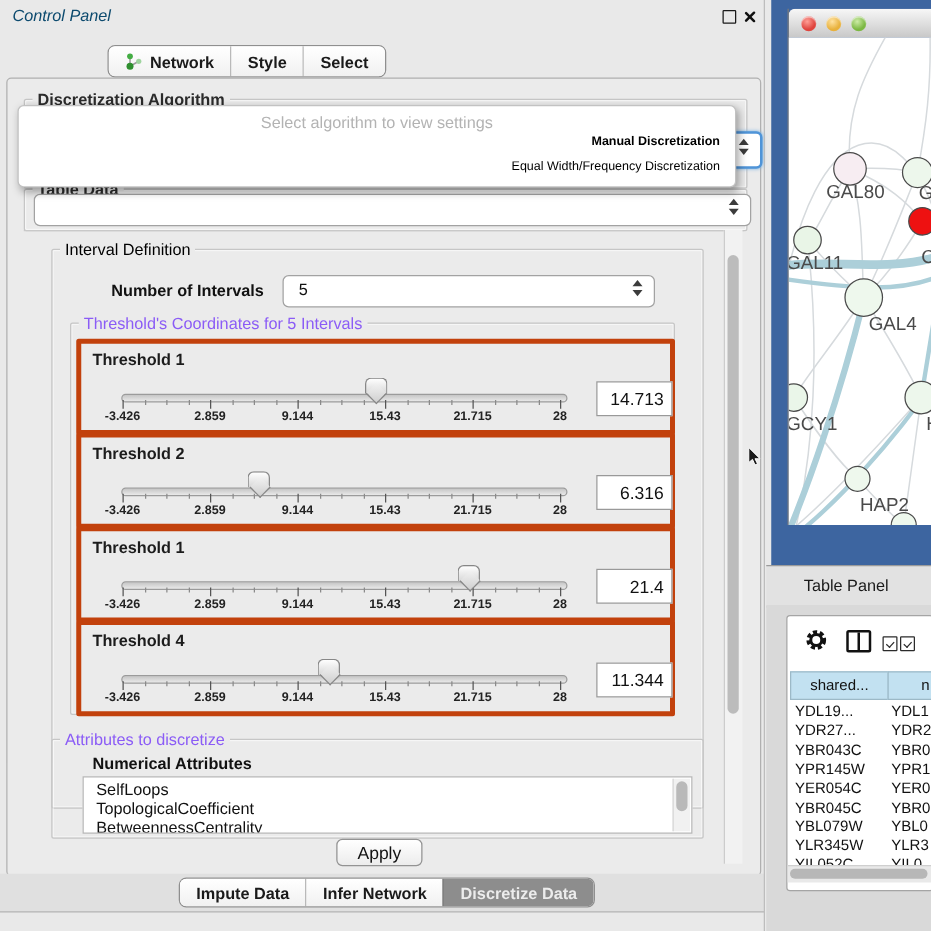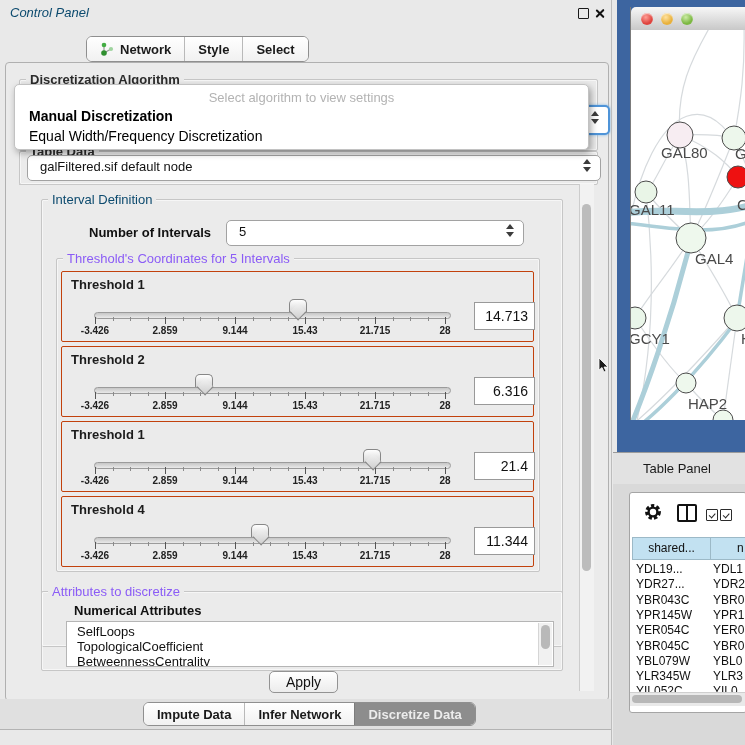--- a/index.html
+++ b/index.html
@@ -18,34 +18,34 @@
   #tab-group{left:86px;top:36px;height:24px;display:flex;border:1px solid #8f8f8f;border-radius:6px;overflow:hidden;background:#fff;}
   .tab{display:flex;align-items:center;gap:5px;padding:0 13px;font-size:13px;font-weight:600;color:#1a1a1a;
     background:linear-gradient(#ffffff,#f1f1f1);border-left:1px solid #b9b9b9;cursor:default;}
   .tab:first-child{border-left:none;}
   .tab.sel{background:#8d8d8d;color:#ececec;border-left:1px solid #7c7c7c;}
 
   #content-card{left:5px;top:62px;width:602px;height:637px;background:#ebebeb;border:1px solid #b0b0b0;border-radius:4px;}
   .groupbox{position:absolute;border:1px solid #c6c6c6;border-radius:2px;box-shadow:inset 0 0 0 1px rgba(255,255,255,.55);}
   .grouptitle{position:absolute;top:-8px;left:6px;background:#ebebeb;padding:0 4px;font-size:13px;}
   .gt-plain{color:#2b2b2b;font-weight:700;}
-  .gt-green{color:#0c4a6e;} .gt-blue{color:#8b5cf6;}
+  .gt-green{color:#000000;} .gt-blue{color:#8b5cf6;}
 
   .combo{position:absolute;background:#fff;border:1px solid #a2a2a2;border-radius:5px;font-size:13px;color:#111;}
   .combo .val{position:absolute;left:12px;top:4px;}
   .spin-arrows{position:absolute;right:9px;top:4px;width:8px;}
   .spin-arrows .up{width:0;height:0;border-left:4px solid transparent;border-right:4px solid transparent;border-bottom:5px solid #3c3c3c;margin-bottom:3px;}
   .spin-arrows .dn{width:0;height:0;border-left:4px solid transparent;border-right:4px solid transparent;border-top:5px solid #3c3c3c;}
   #algo-combo{border:2px solid #4f94d8;box-shadow:0 0 3px #7ab2e2;}
 
   #divider-line{left:13px;top:121px;width:576px;height:1px;background:#c9c9c9;}
 
   .label-bold{font-weight:700;font-size:13px;color:#111;}
 
-  .tpanel{position:absolute;background:#ebebeb;border:1px solid #c2410c;border-radius:2px;}
+  .tpanel{position:absolute;background:#ebebeb;border:4px solid #c2410c;border-radius:2px;}
   .tpanel .tlabel{position:absolute;left:9px;top:5px;font-weight:700;font-size:13px;}
   .track{position:absolute;left:32px;top:40px;width:355px;height:5px;border:1px solid #9b9b9b;border-radius:4px;
     background:linear-gradient(#c6c6c6,#e9e9e9);}
   .thumb{position:absolute;top:27px;width:16px;height:12px;background:linear-gradient(#fefefe,#d7d7d7);
     border:1px solid #878787;border-bottom:none;border-radius:5px 5px 0 0;}
   .thumb .pt{position:absolute;left:2.2px;top:6.2px;width:11.2px;height:11.2px;transform:rotate(45deg);
     background:linear-gradient(135deg,#f2f2f2,#cfcfcf);border-right:1px solid #878787;border-bottom:1px solid #878787;}
   .tick{position:absolute;width:1px;background:#555;}
   .tick.minor{height:4px;background:#8a8a8a;}
   .tick.major{height:7px;}
@@ -60,21 +60,21 @@
 
   #apply-btn{position:absolute;background:linear-gradient(#ffffff,#ececec);border:1px solid #939393;border-radius:5px;
     font-size:14px;color:#111;text-align:center;line-height:20px;}
 
   #main-sb{position:absolute;left:573px;top:121px;width:14px;height:507px;background:#f2f2f2;border-left:1px solid #cccccc;}
   #main-sb .th{position:absolute;left:2px;top:20px;width:9px;height:367px;background:#bcbcbc;border-radius:5px;}
 
   #popup{left:14px;top:84px;width:573px;height:64px;background:#fff;border:1px solid #c2c2c2;border-radius:5px;
     box-shadow:2px 3px 7px rgba(0,0,0,.35);z-index:60;}
   #popup .hint{position:absolute;left:0;top:5px;width:100%;text-align:center;font-size:13px;color:#b3b3b3;}
-  .popup-item{position:absolute;left:1px;width:560px;font-size:14px;color:#000;padding-left:13px;white-space:nowrap;}
+  .popup-item{position:absolute;left:1px;width:560px;font-size:10px;color:#000;white-space:nowrap;text-align:right;}
 
   #bottom-strip{left:0;top:699px;width:612px;height:46px;background:#e0e0e0;}
   #bottom-line{left:0;top:729px;width:612px;height:16px;background:#e9e9e9;border-top:1px solid #b3b3b3;}
   #btab-group{position:absolute;left:143px;top:3px;height:22px;display:flex;border:1px solid #8f8f8f;border-radius:6px;overflow:hidden;background:#fff;}
 
   #right-divider{left:611px;top:0;width:1px;height:745px;background:#bdbdbd;}
 
   
   #blue-panel{left:617px;top:0;width:128px;height:452px;background:#3d65a0;}
   #mac-window{left:630px;top:7px;width:115px;height:413px;border-left:1px solid #7b7b7b;}
@@ -141,21 +141,20 @@
             <div class="up"></div>
             <div class="dn"></div>
           </div>
       </div>
     </div>
 
     <div class="groupbox" style="left:13px;top:88px;width:577px;height:32px;">
       <span class="grouptitle gt-plain">Table Data</span>
     </div>
     <div class="combo" style="left:21px;top:92px;width:572px;height:24px;">
-      <div class="val" style="top:3px;">galFiltered.sif default node</div>
       <div class="spin-arrows" style="top:3px;">
           <div class="up"></div>
           <div class="dn"></div>
         </div>
     </div>
 
     <div class="abs" id="divider-line"></div>
 
     <div class="groupbox" style="left:35px;top:136px;width:520px;height:446px;">
       <span class="grouptitle gt-green">Interval Definition</span>

